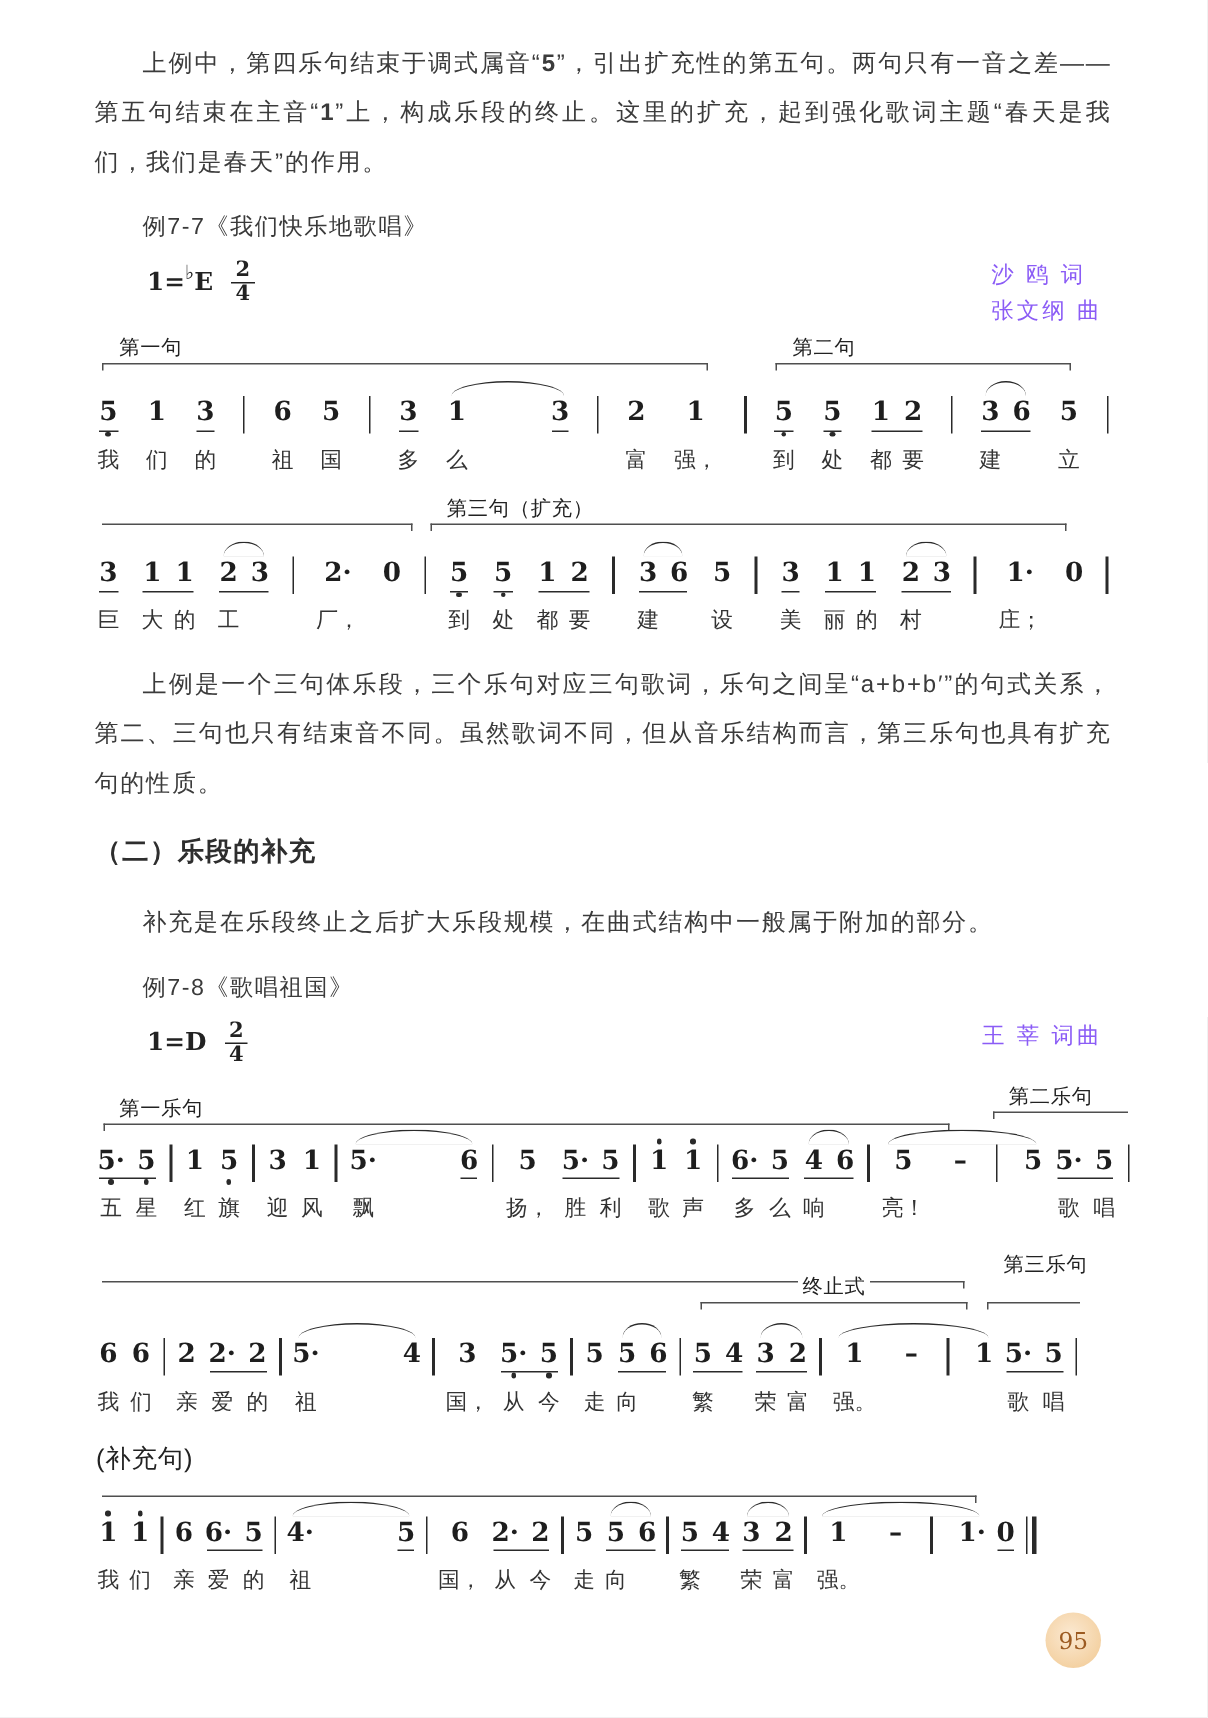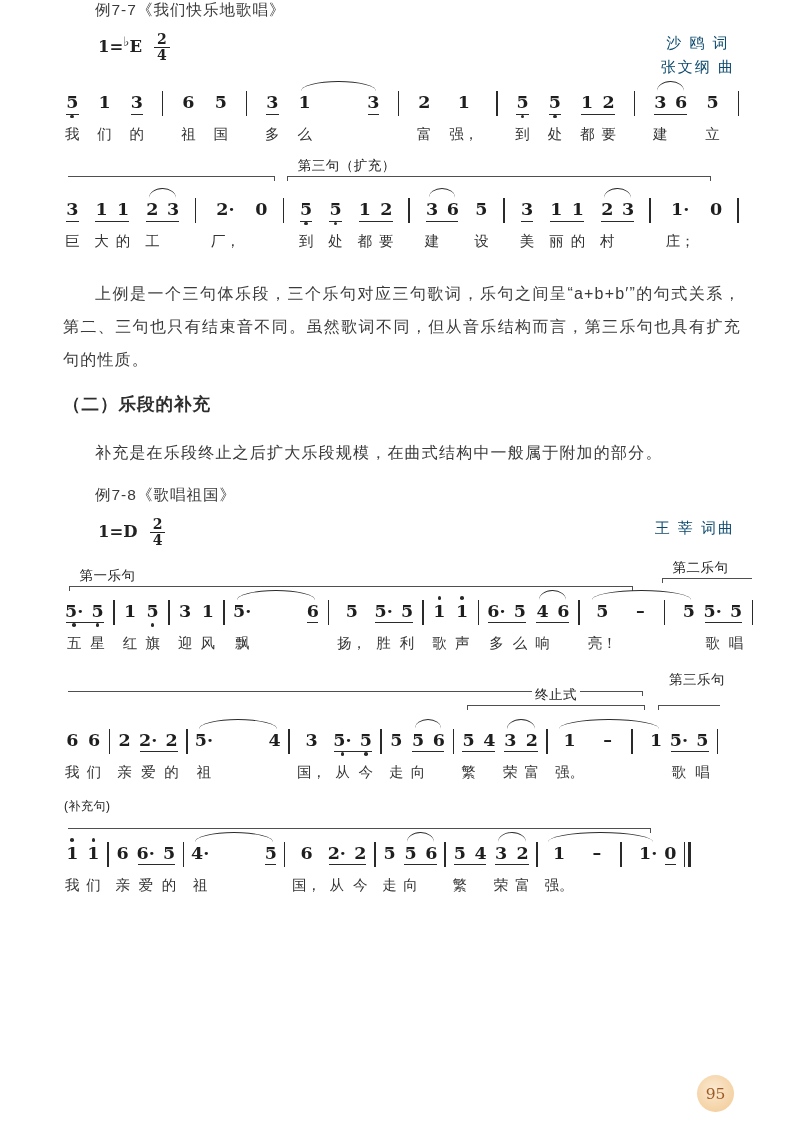--- a/index.html
+++ b/index.html
@@ -16,45 +16,45 @@
       linear-gradient(90deg,#dff0cf 0%,#b9e0ef 16%,#c8cdec 34%,#dcc9e8 50%,#f0c8dc 66%,#f6dcc0 82%,#eeeec0 100%);}
   .unit-badge{position:absolute;left:513px;top:3px;border:1.6px solid #49b1e4;border-radius:13px;
     padding:2.5px 10px;color:#2d9bd6;font-size:13.5px;background:#f2fafd;letter-spacing:1px;white-space:nowrap;}
   .htitle{position:absolute;left:600px;top:7px;font-size:15px;font-weight:bold;color:#4a4a4a;
     letter-spacing:1px;white-space:nowrap;}
 
   
   .para{width:678px;font-size:16px;line-height:33px;letter-spacing:1.2px;text-align:justify;color:#3b3b3b;}
   .para.indent{text-indent:2em;}
   .p1{margin-top:26px;}
-  .p2{margin-top:26px;}
+  .p2{margin-top:16px;}
   .sec-head{margin-top:7px;font-size:17.5px;font-weight:bold;color:#2e2e2e;letter-spacing:1px;}
   .p3{margin-top:20px;}
   .ex-title{margin-top:0;padding-left:32px;font-size:15.5px;letter-spacing:1px;}
   .ex-title.t2{}
 
   
   .keyrow{display:flex;justify-content:space-between;align-items:flex-start;margin-top:10px;padding-left:35px;}
   .keysig{font-family:"DejaVu Serif",serif;font-weight:bold;font-size:16.5px;color:#222;display:flex;align-items:center;}
   .flat{font-size:13px;vertical-align:super;position:relative;top:-5px;}
   .meter{display:inline-flex;flex-direction:column;align-items:center;font-size:14px;line-height:1.1;margin-left:12px;position:relative;top:1px;}
   .meter .mt{border-bottom:1.4px solid #222;padding:0 3px;}
   .meter .mb{padding:0 3px;}
-  .credits{text-align:center;margin-right:20px;font-size:15px;letter-spacing:2px;line-height:24px;color:#0c4a6e;white-space:nowrap;}
+  .credits{text-align:left;margin-right:20px;font-size:15px;letter-spacing:2px;line-height:24px;color:#8b5cf6;white-space:nowrap;}
 
   
   .sys{position:relative;margin-top:4px;}
   .bl{position:relative;}
   .brk{position:absolute;height:5px;border-top:1.4px solid #4f4f4f;box-sizing:border-box;}
   .brk.tl{border-left:1.4px solid #4f4f4f;}
   .brk.tr{border-right:1.4px solid #4f4f4f;}
   .brk .lb{position:absolute;top:-19px;left:7px;font-size:13.5px;color:#222;background:#fff;
            padding:0 3px;white-space:nowrap;letter-spacing:.5px;line-height:16px;}
   .brk.center .lb{left:50%;transform:translateX(-50%);}
-  .supp-label{font-size:12px;color:#222;letter-spacing:.5px;margin:0 0 1px 1px;}
+  .supp-label{font-size:17px;color:#222;letter-spacing:.5px;margin:0 0 1px 1px;}
 
   .row{display:flex;justify-content:space-between;align-items:flex-start;padding:0 2px;}
   .tok{position:relative;display:flex;flex-direction:column;align-items:center;min-width:13px;}
   .hr{height:8px;display:flex;align-items:flex-end;justify-content:center;width:100%;}
   .lr{height:7px;display:flex;align-items:center;justify-content:center;width:100%;}
   .dot{width:3.6px;height:3.6px;border-radius:50%;background:#2a2a2a;}
   .glyph{height:22px;line-height:22px;font-family:"DejaVu Serif",serif;font-weight:bold;
          font-size:17.5px;color:#1e1e1e;white-space:nowrap;}
   .tok.u::after{content:"";position:absolute;left:1px;right:1px;top:30.5px;border-top:1.5px solid #2a2a2a;}
   .grp{position:relative;display:flex;column-gap:7px;align-items:flex-start;}
@@ -74,20 +74,21 @@
     display:flex;align-items:center;justify-content:center;
     font-family:"DejaVu Serif",serif;font-size:15.5px;color:#9c5b22;}
 </style>
 </head>
 <body>
 
 <div class="page">
   <div class="content">
 
 
+    <p class="para indent p1">上例中，第四乐句结束于调式属音“<b>5</b>”，引出扩充性的第五句。两句只有一音之差——第五句结束在主音“<b>1</b>”上，构成乐段的终止。这里的扩充，起到强化歌词主题“春天是我们，我们是春天”的作用。</p>
 
     <div class="ex-title">例7-7《我们快乐地歌唱》</div>
 
     <div class="keyrow">
       <span class="keysig">
         <span>1=</span>
           <span class="flat">♭</span>
           <span>E</span>
         <span class="meter">
           <span class="mt">2</span>
@@ -95,20 +96,28 @@
         </span>
       </span>
       <div class="credits">
           <div>沙  鸥 词</div>
           <div>张文纲 曲</div>
         </div>
     </div>
 
     <div>
         <div class="sys" style="width: 98%;">
+          <div class="bl" style="height: 32px;">
+            <div class="brk tl tr" style="left: 0.8%; width: 59.5%; top: 18px;">
+              <span class="lb">第一句</span>
+            </div>
+            <div class="brk tl tr" style="left: 67%; width: 29%; top: 18px;">
+              <span class="lb">第二句</span>
+            </div>
+          </div>
           <div class="row">
             <div class="tok u">
               <div class="hr"></div>
               <div class="glyph">5</div>
               <div class="lr">
                 <span class="dot"></span>
               </div>
               <div class="lyr">我</div>
             </div>
             <div class="tok">

